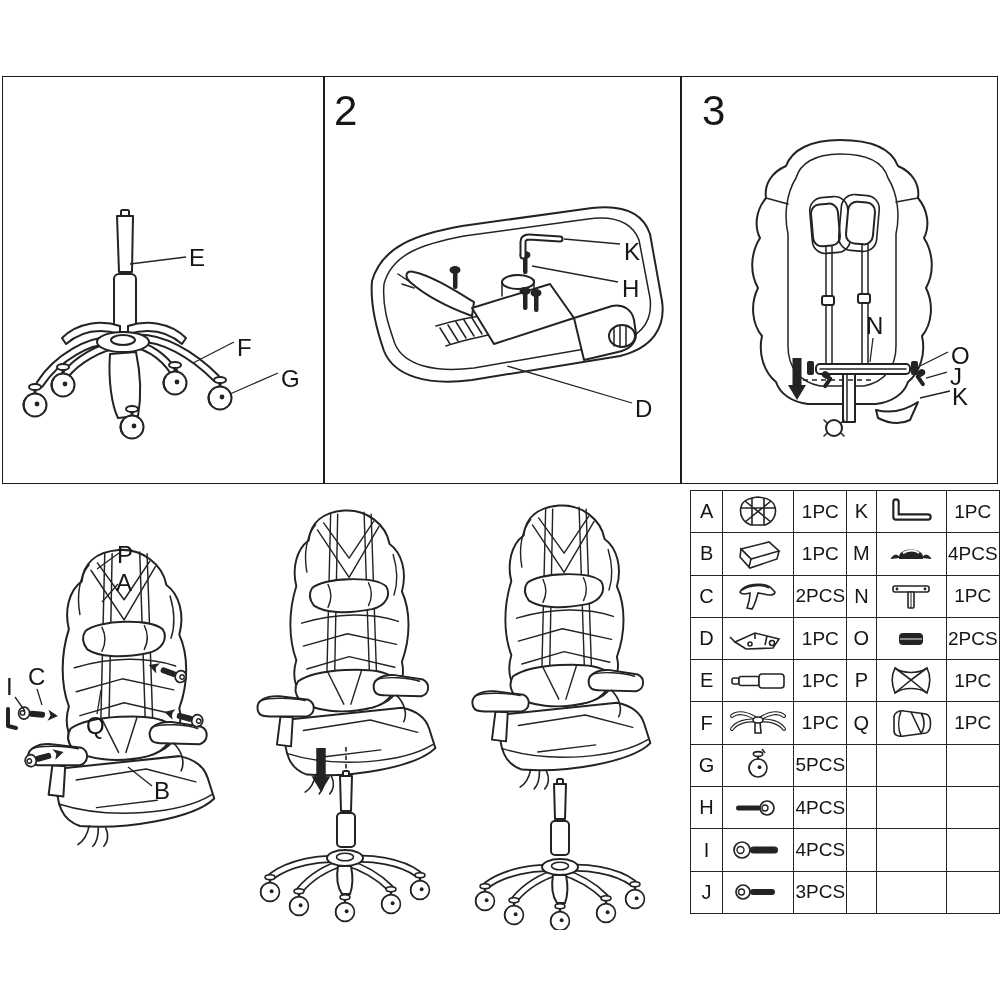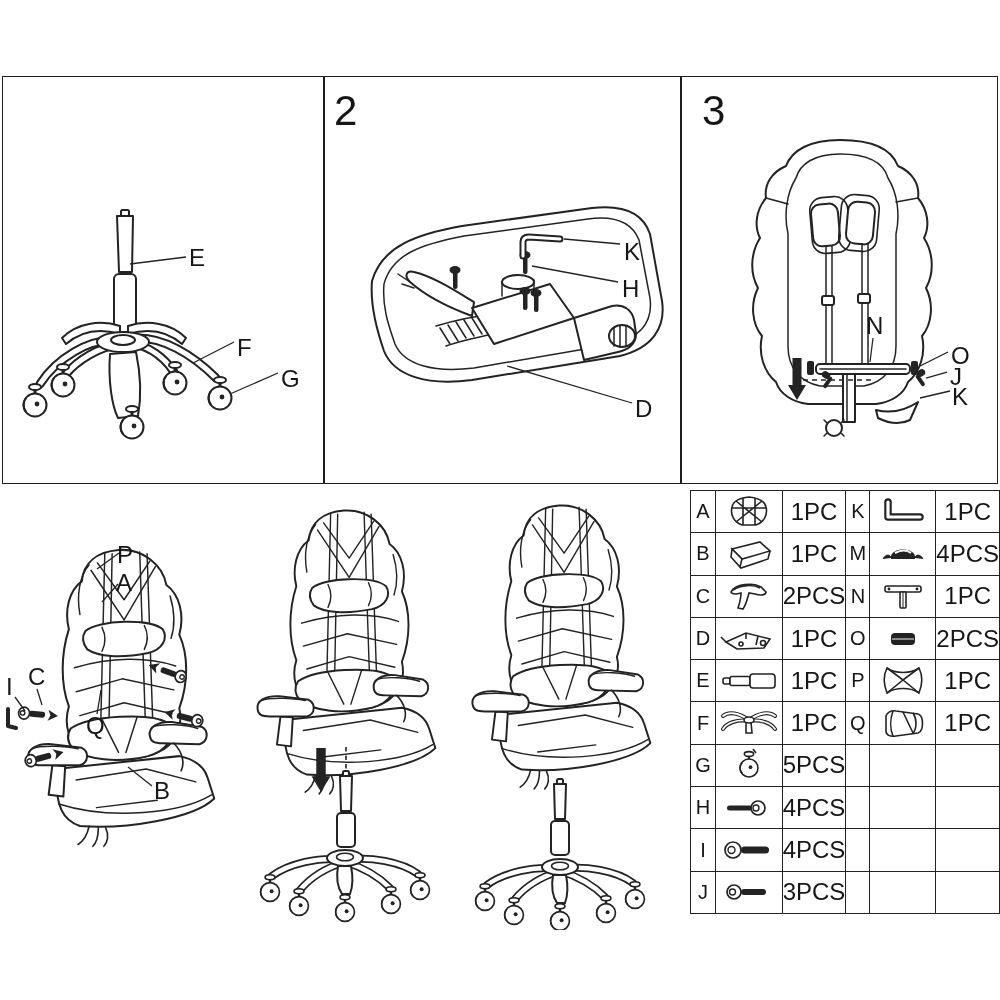--- a/index.html
+++ b/index.html
@@ -12,21 +12,21 @@
   .panel-number{position:absolute;font-size:42px;font-weight:400;color:#161616;line-height:1;}
   
   svg text{font-family:"Liberation Sans","DejaVu Sans",sans-serif;font-size:24px;fill:#161616;}
   .draw{fill:#ffffff;stroke:#232323;stroke-width:2;stroke-linejoin:round;stroke-linecap:round;}
   .thin{fill:none;stroke:#232323;stroke-width:1.5;stroke-linejoin:round;stroke-linecap:round;}
   .leader{stroke:#232323;stroke-width:1.3;fill:none;}
   
   #parts-table{left:690px;top:490px;border-collapse:collapse;table-layout:fixed;}
   #parts-table td{border:1.5px solid #242424;padding:0;text-align:center;vertical-align:middle;
                   font-size:20px;color:#161616;background:#fff;overflow:hidden;}
-  #parts-table td.cq{font-size:24px;}
+  #parts-table td.cq{font-size:19px;}
   #parts-table tr{height:42.3px;}
   .picon{display:block;margin:0 auto;}
 </style>
 </head>
 <body>
 
 <div id="canvas">
 
   <svg width="0" height="0" style="position:absolute" aria-hidden="true">
     <defs>

